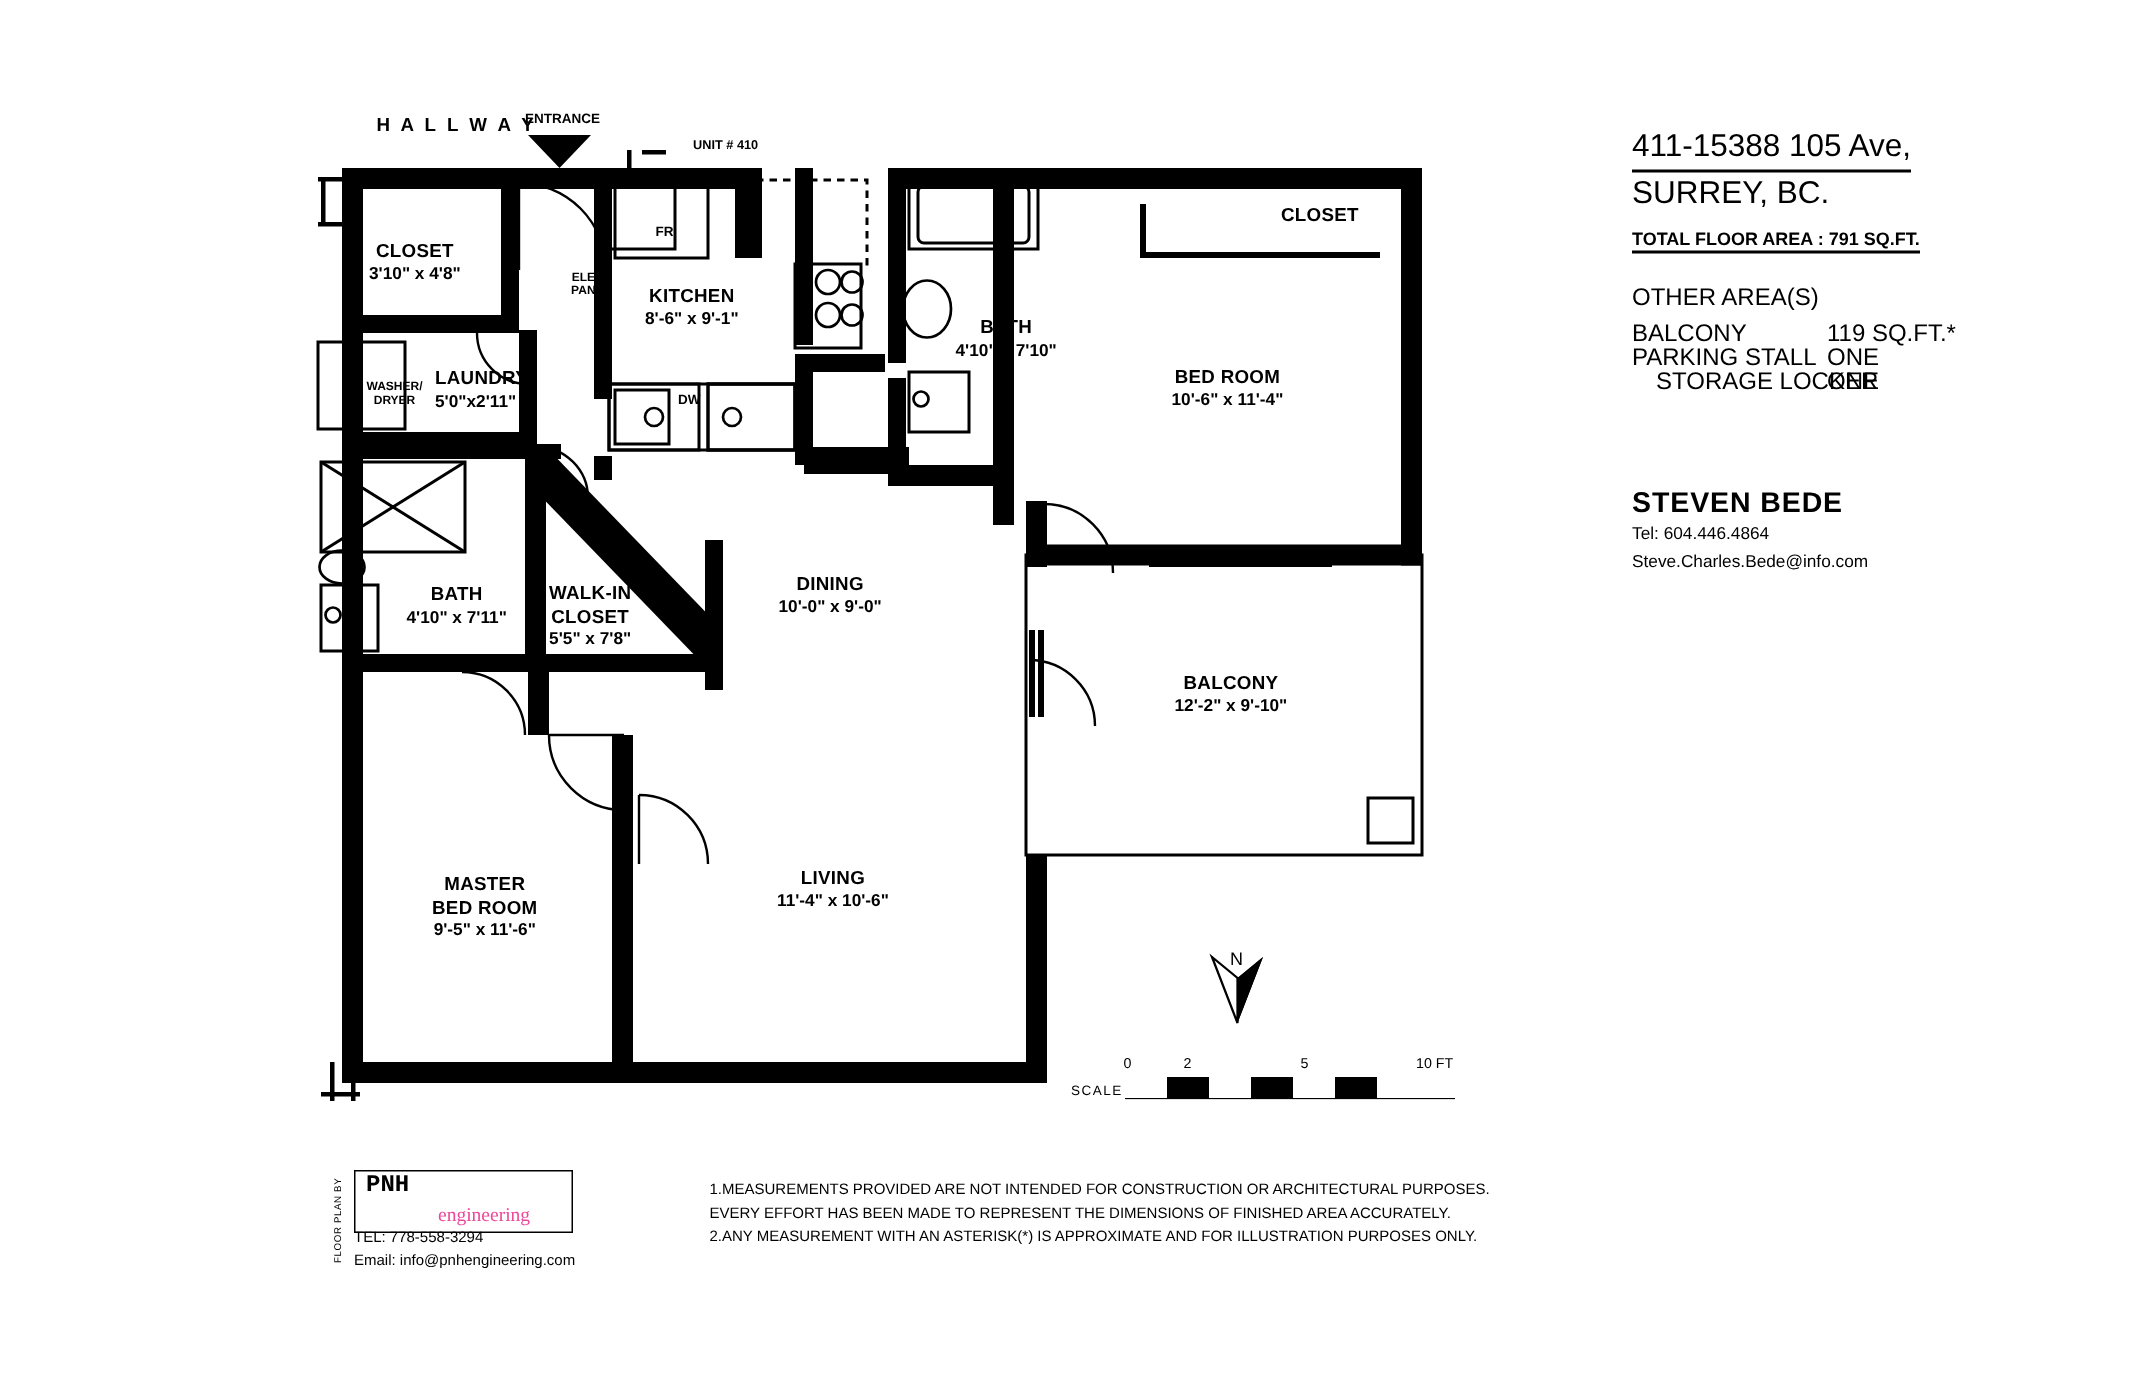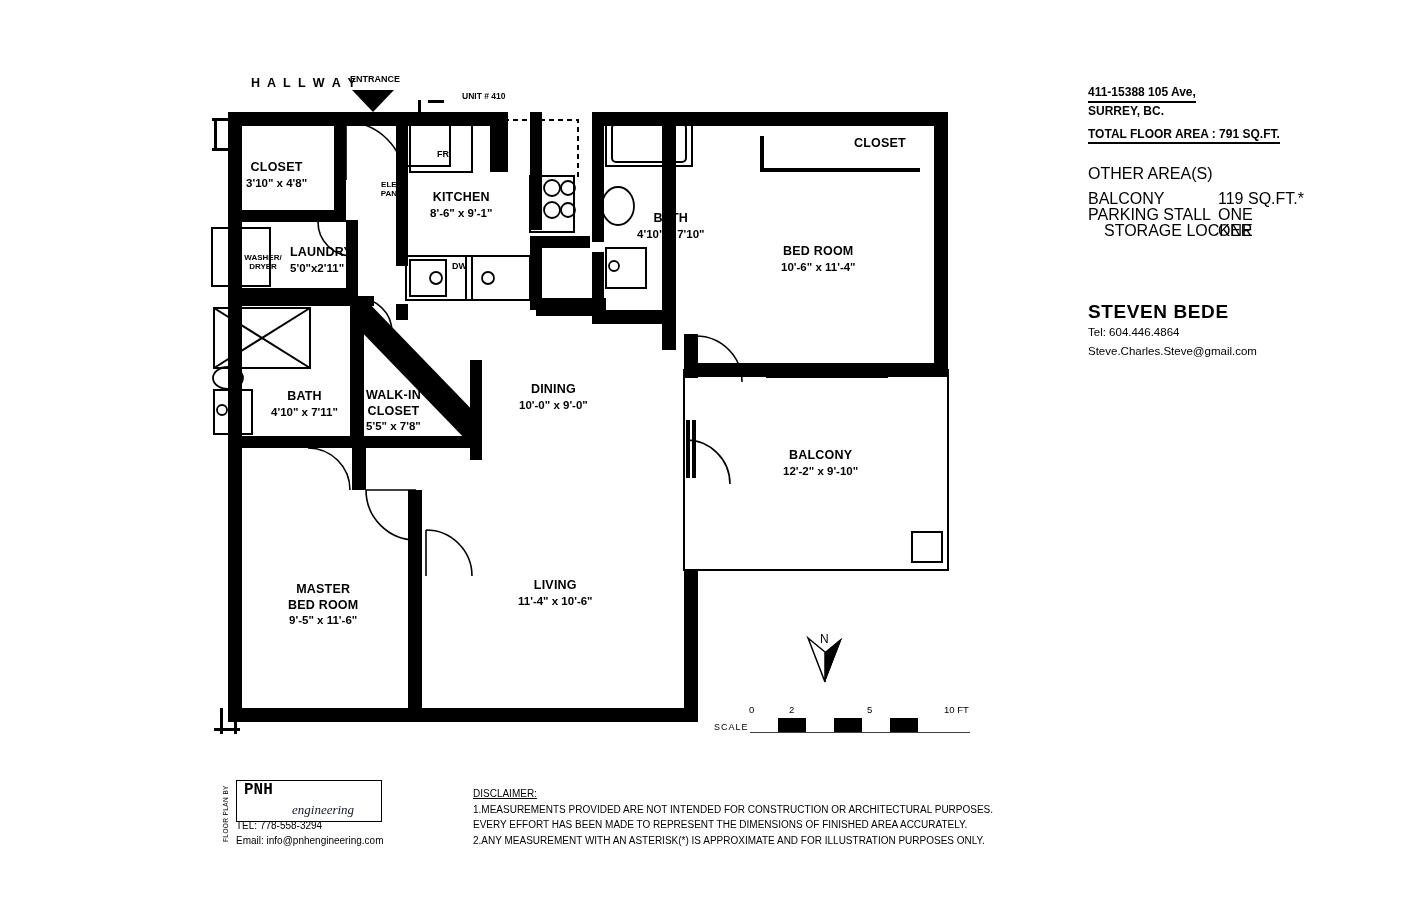--- a/index.html
+++ b/index.html
@@ -4,21 +4,21 @@
 <style>
   html,body{margin:0;padding:0;background:#fff;}
   body{width:1423px;height:919px;font-family:"Liberation Sans",sans-serif;color:#000;position:relative;overflow:hidden;}
   #sheet{position:absolute;left:0;top:0;width:1423px;height:919px;}
   .abs{position:absolute;}
   .lbl{font-weight:bold;text-align:center;line-height:1.25;white-space:nowrap;}
   .lbl .nm{font-size:12.5px;letter-spacing:.2px;}
   .lbl .dim{font-size:11.5px;}
   .tiny{font-size:8px;font-weight:bold;line-height:1.15;text-align:center;}
   
-  .addr{font-size:12px;font-weight:bold;line-height:1.35;}
+  .addr{font-size:21px;font-weight:normal;line-height:1.35;}
   .u{border-bottom:2px solid #000;display:inline-block;padding-bottom:1px;}
   .area{font-size:12px;font-weight:bold;}
   .other{font-size:16px;line-height:1.55;}
   .nm2{font-size:19px;font-weight:bold;letter-spacing:.6px;}
   .contact{font-size:11.5px;line-height:1.6;}
   
   .disc{font-size:10px;line-height:1.55;}
   .disc .h{text-decoration:underline;font-weight:normal;}
   .pnh{font-size:10px;line-height:1.5;}
   .scale-lbl{font-size:9px;letter-spacing:1px;}
@@ -309,35 +309,34 @@
         <span style="position:absolute;left:130px;">ONE</span>
       </div>
       <div style="position:relative;height:16px;">
         <span style="position:absolute;left:16px;">STORAGE LOCKER</span>
         <span style="position:absolute;left:130px;">ONE</span>
       </div>
     </div>
     <div class="nm2" style="margin-top:66px;">STEVEN BEDE</div>
     <div class="contact" style="margin-top:0;">
       <div>Tel: 604.446.4864</div>
-      <div>Steve.Charles.Steve@gmail.com</div>
+      <div>Steve.Charles.Bede@info.com</div>
     </div>
   </div>
 
   <div class="abs" style="left:222px;top:780px;width:180px;height:62px;">
     <div class="abs" style="left:0px;top:0px;width:10px;height:62px;writing-mode:vertical-rl;transform:rotate(180deg);font-size:6.5px;letter-spacing:.4px;">FLOOR PLAN BY</div>
     <div class="abs" style="left:14px;top:0px;width:144px;height:40px;border:1.5px solid #000;"></div>
     <div class="abs" style="left:22px;top:1px;font-size:16px;font-weight:bold;font-family:Liberation Mono, monospace;">PNH</div>
-    <div class="abs" style="left:70px;top:22px;font-size:13px;font-style:italic;color:#0f172a;font-family:'Liberation Serif',serif;">engineering</div>
+    <div class="abs" style="left:70px;top:22px;font-size:13px;color:#ec4899;font-family:'Liberation Serif',serif;">engineering</div>
   </div>
   <div class="abs pnh" style="left:236px;top:818px;">
     <div>TEL: 778-558-3294</div>
     <div>Email: info@pnhengineering.com</div>
   </div>
 
   <div class="abs disc" style="left:473px;top:786px;width:560px;">
-    <div class="h">DISCLAIMER:</div>
     <div>1.MEASUREMENTS PROVIDED ARE NOT INTENDED FOR CONSTRUCTION OR ARCHITECTURAL PURPOSES.</div>
     <div>EVERY EFFORT HAS BEEN MADE TO REPRESENT THE DIMENSIONS OF FINISHED AREA ACCURATELY.</div>
     <div>2.ANY MEASUREMENT WITH AN ASTERISK(*) IS APPROXIMATE AND FOR ILLUSTRATION PURPOSES ONLY.</div>
   </div>
 
 </div>
 
 </body></html>

